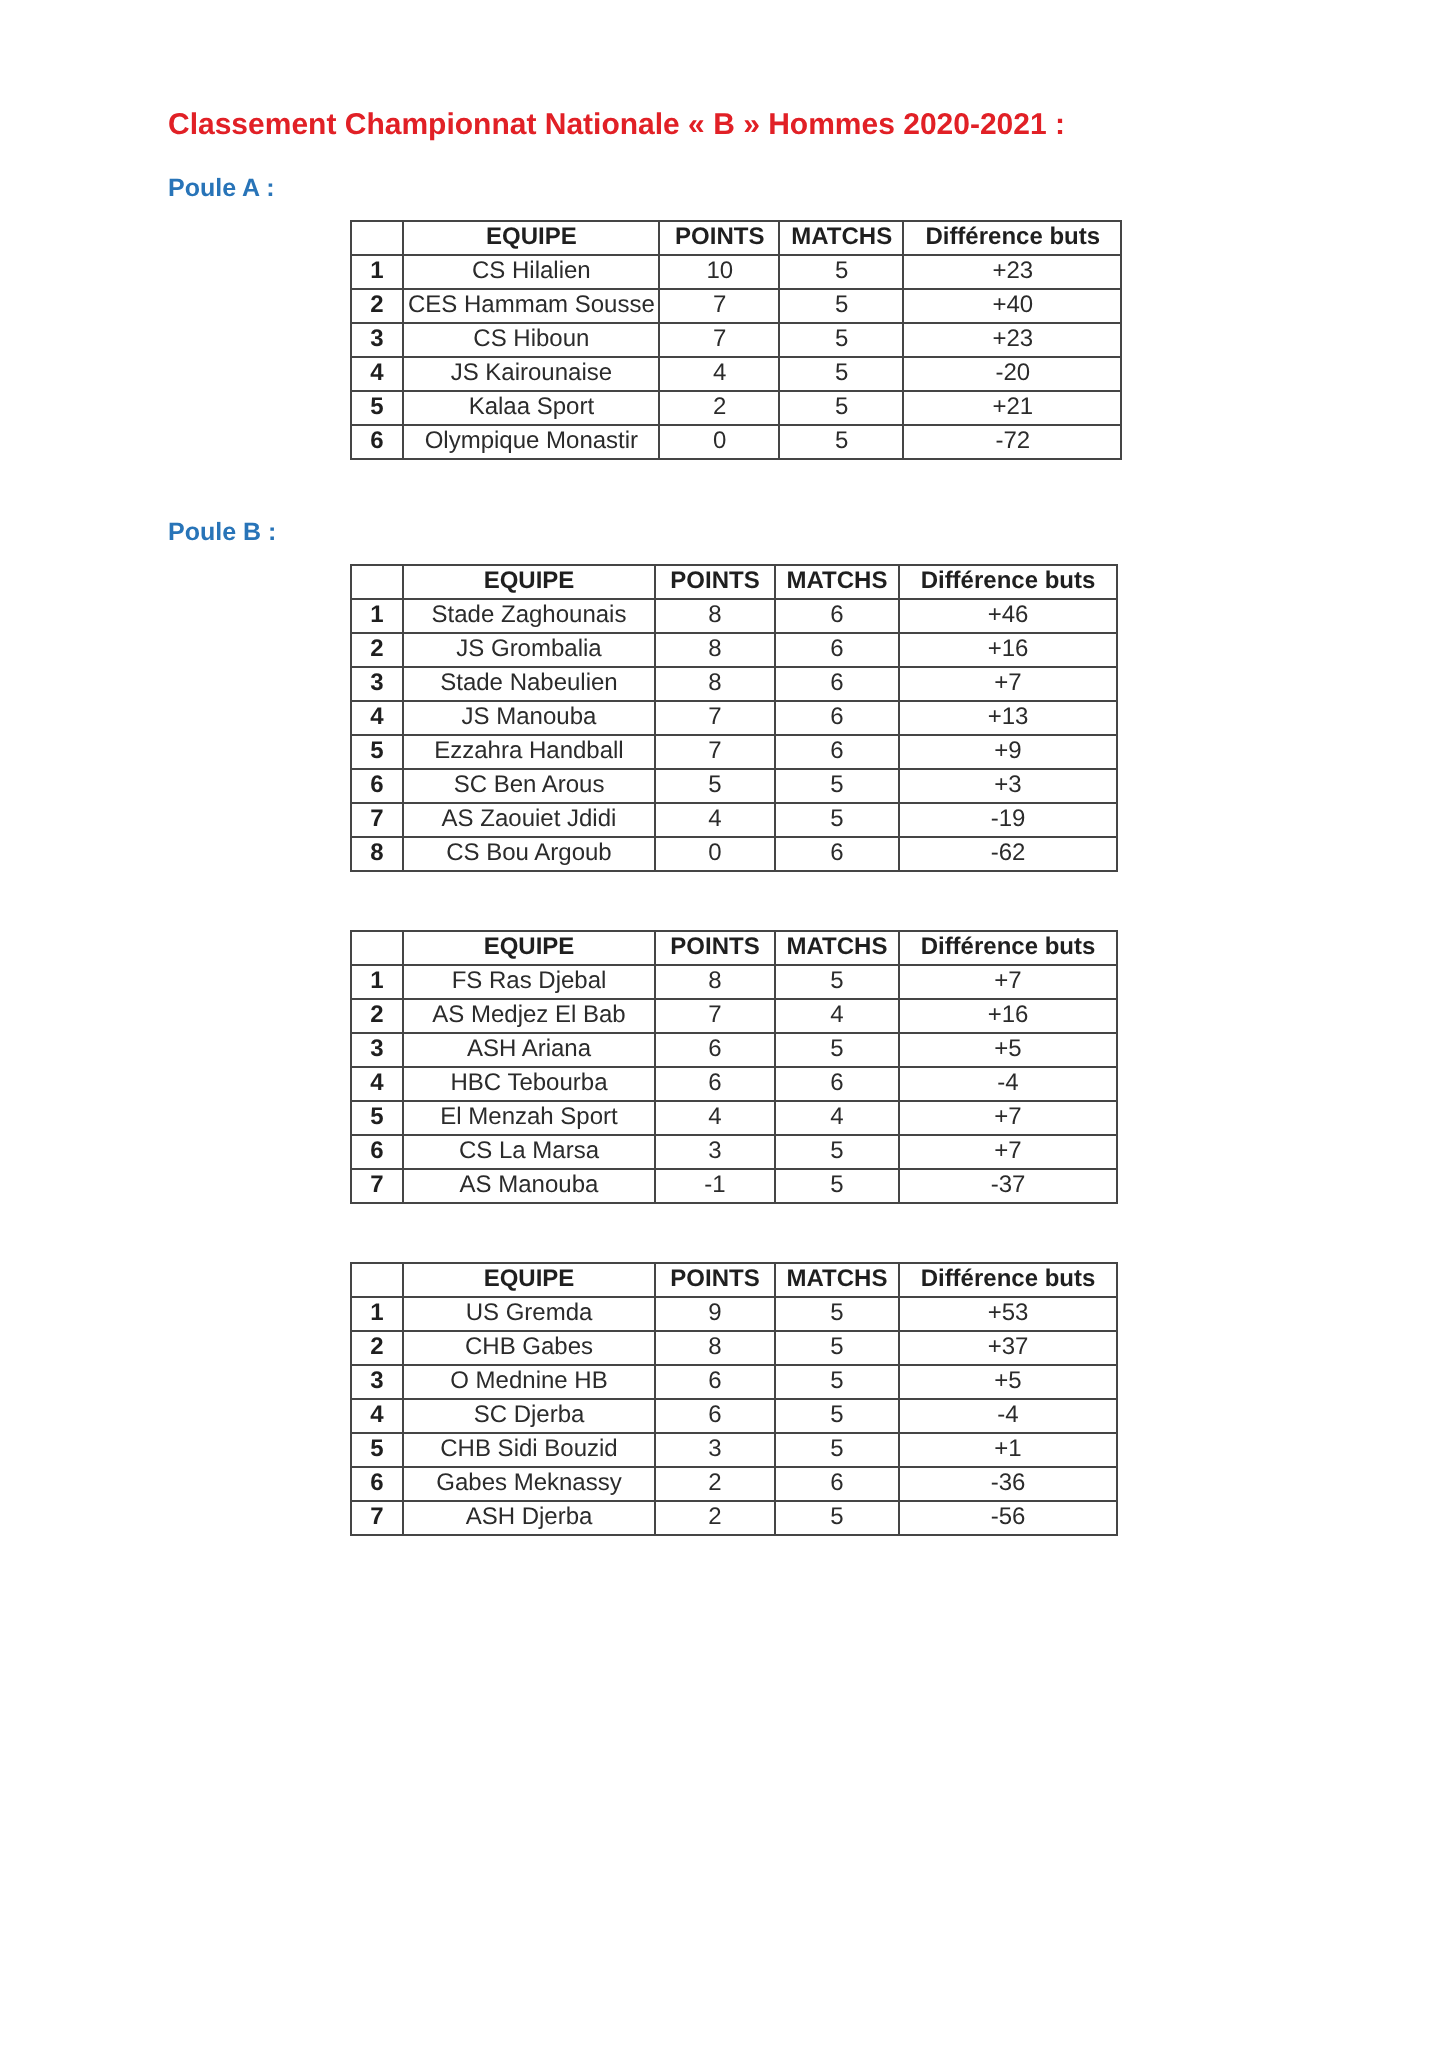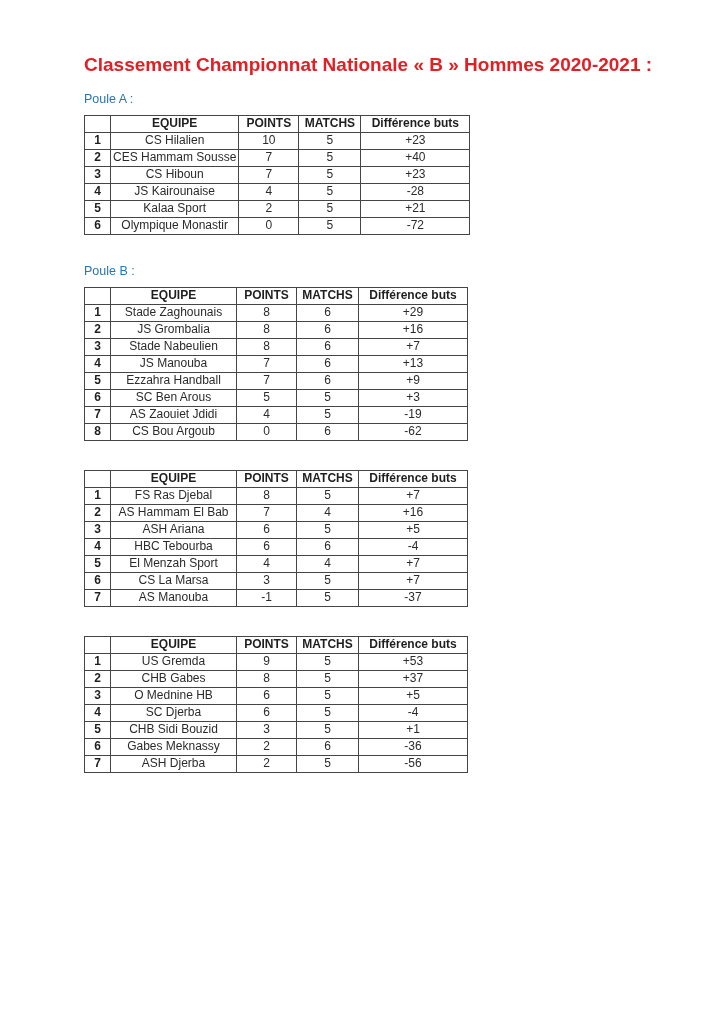--- a/index.html
+++ b/index.html
@@ -7,35 +7,36 @@
   body {
     width: 725px;
     height: 1024px;
     font-family: "Liberation Sans", sans-serif;
     color: #262626;
     position: relative;
     overflow: hidden;
   }
   .page { padding: 54px 20px 0 84px; }
   .doc-title {
-    font-size: 19px;
+    font-size: 15px;
     font-weight: bold;
     color: var(--title-red, #e12026);
     margin: 0 0 16px 0;
   }
   .poule { margin-bottom: 29px; }
   .poule-heading {
     font-size: 12.5px;
-    font-weight: normal;
+    font-weight: bold;
     color: var(--heading-blue, #2874b8);
     margin: 0 0 9px 0;
   }
   table.standings {
     border-collapse: collapse;
     table-layout: fixed;
+    margin-left: 91px;
   }
   .standings th, .standings td {
     border: 1px solid #454545;
     text-align: center;
     vertical-align: middle;
     font-size: 12px;
     height: 17px;
     padding: 0 2px;
     line-height: 1.15;
     overflow: hidden;
@@ -90,21 +91,21 @@
               <td class="team-cell">CS Hiboun</td>
               <td class="points-cell">7</td>
               <td class="matchs-cell">5</td>
               <td class="goal-diff-cell">+23</td>
             </tr>
             <tr>
               <td class="rank-cell">4</td>
               <td class="team-cell">JS Kairounaise</td>
               <td class="points-cell">4</td>
               <td class="matchs-cell">5</td>
-              <td class="goal-diff-cell">-28</td>
+              <td class="goal-diff-cell">-20</td>
             </tr>
             <tr>
               <td class="rank-cell">5</td>
               <td class="team-cell">Kalaa Sport</td>
               <td class="points-cell">2</td>
               <td class="matchs-cell">5</td>
               <td class="goal-diff-cell">+21</td>
             </tr>
             <tr>
               <td class="rank-cell">6</td>
@@ -135,21 +136,21 @@
               <th>MATCHS</th>
               <th>Différence buts</th>
             </tr>
       </thead>
       <tbody>
             <tr>
               <td class="rank-cell">1</td>
               <td class="team-cell">Stade Zaghounais</td>
               <td class="points-cell">8</td>
               <td class="matchs-cell">6</td>
-              <td class="goal-diff-cell">+29</td>
+              <td class="goal-diff-cell">+46</td>
             </tr>
             <tr>
               <td class="rank-cell">2</td>
               <td class="team-cell">JS Grombalia</td>
               <td class="points-cell">8</td>
               <td class="matchs-cell">6</td>
               <td class="goal-diff-cell">+16</td>
             </tr>
             <tr>
               <td class="rank-cell">3</td>
@@ -218,21 +219,21 @@
       <tbody>
             <tr>
               <td class="rank-cell">1</td>
               <td class="team-cell">FS Ras Djebal</td>
               <td class="points-cell">8</td>
               <td class="matchs-cell">5</td>
               <td class="goal-diff-cell">+7</td>
             </tr>
             <tr>
               <td class="rank-cell">2</td>
-              <td class="team-cell">AS Hammam El Bab</td>
+              <td class="team-cell">AS Medjez El Bab</td>
               <td class="points-cell">7</td>
               <td class="matchs-cell">4</td>
               <td class="goal-diff-cell">+16</td>
             </tr>
             <tr>
               <td class="rank-cell">3</td>
               <td class="team-cell">ASH Ariana</td>
               <td class="points-cell">6</td>
               <td class="matchs-cell">5</td>
               <td class="goal-diff-cell">+5</td>

